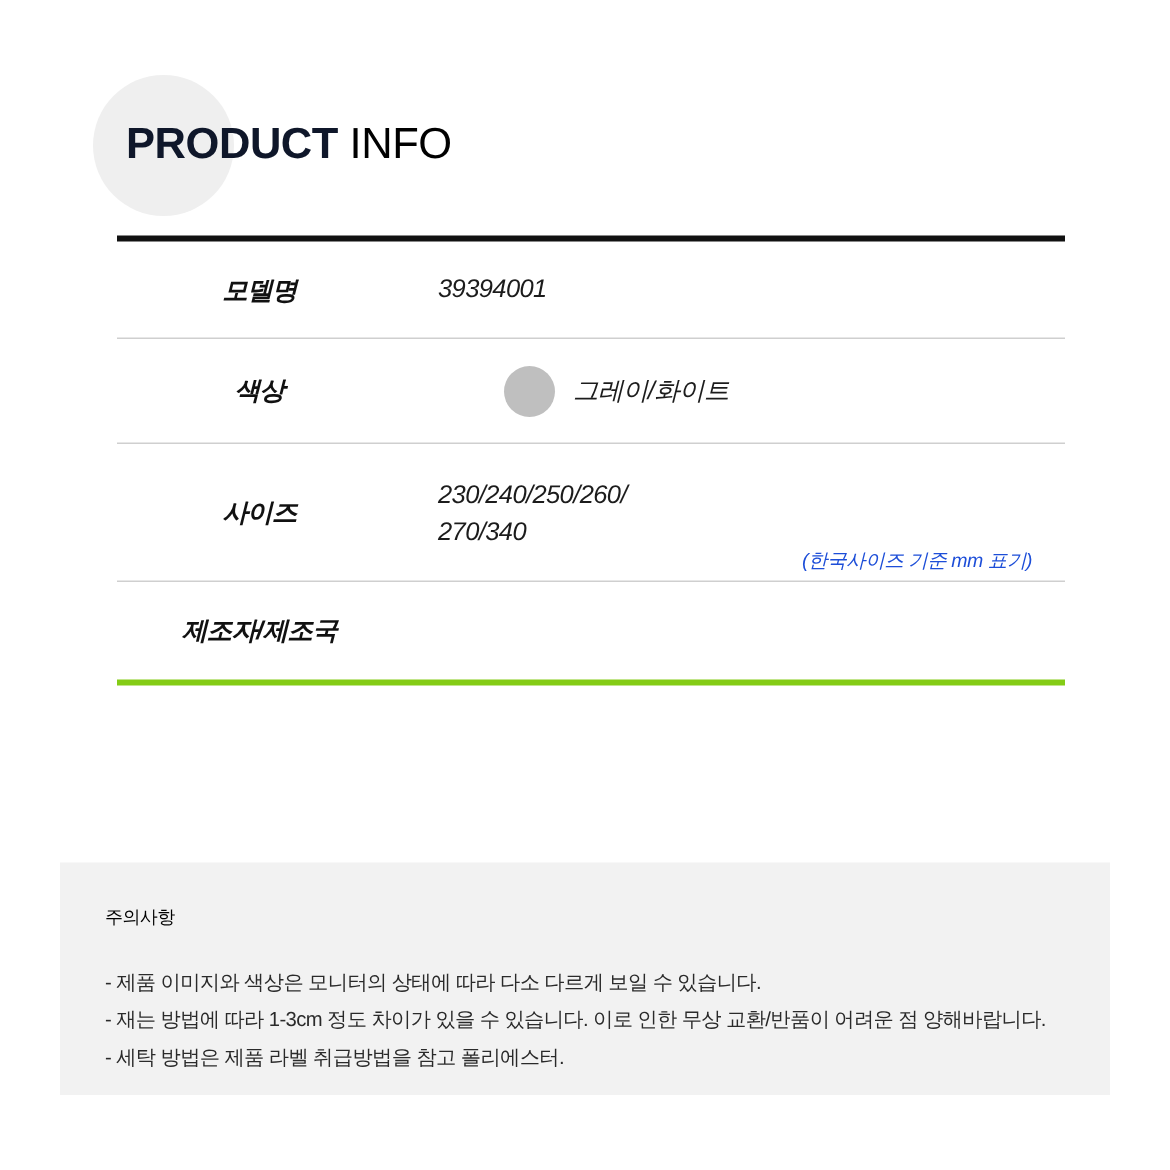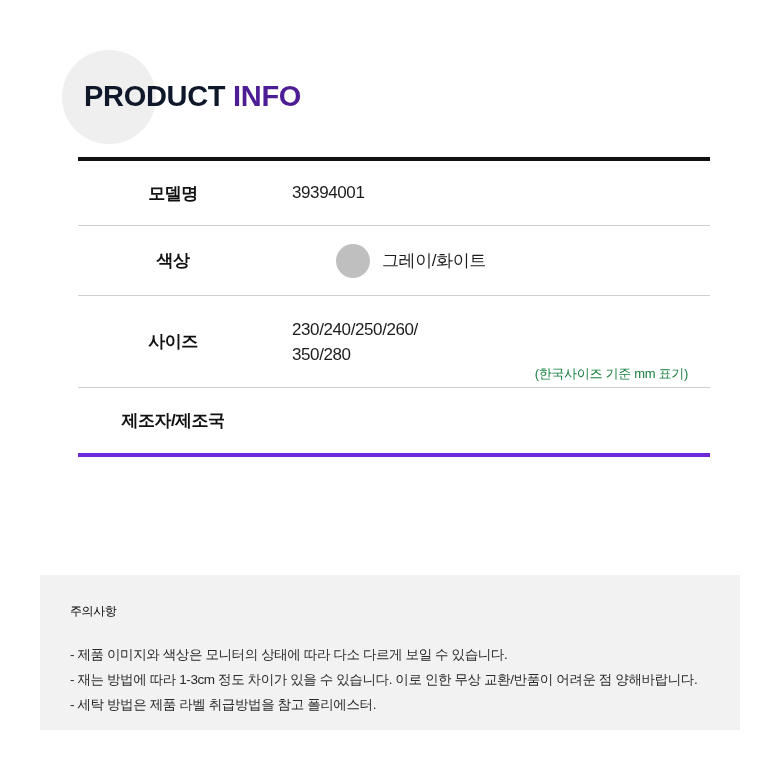--- a/index.html
+++ b/index.html
@@ -45,33 +45,34 @@
     font-size: 29px;
     letter-spacing: -0.3px;
     line-height: 36px;
     white-space: nowrap;
   }
   .header-title .bold {
     font-weight: bold;
     color: #0f172a;
   }
   .header-title .light {
-    font-weight: bold;
-    color: #4c1d95;
+    font-weight: normal;
+    color: #000000;
   }
 
   
   .spec-table {
     position: absolute;
     left: 78px;
     top: 157px;
     width: 632px;
     border-top: 4px solid #111111;
-    border-bottom: 4px solid #6d28d9;
-    box-sizing: border-box;
+    border-bottom: 4px solid #84cc16;
+    box-sizing: border-box;
+    font-style: italic;
   }
   .spec-row {
     display: flex;
     align-items: stretch;
     border-bottom: 1px solid #cfcfcf;
     box-sizing: border-box;
   }
   .spec-row:last-child {
     border-bottom: none;
   }
@@ -122,21 +123,21 @@
   .size-lines {
     font-size: 17px;
     line-height: 25px;
     color: #1c1c1c;
   }
   .size-note {
     position: absolute;
     right: 22px;
     bottom: -16px;
     font-size: 13px;
-    color: #15803d;
+    color: #1d4ed8;
     letter-spacing: -0.3px;
     white-space: nowrap;
   }
 
   
   .notice {
     position: absolute;
     left: 40px;
     top: 575px;
     width: 700px;
@@ -186,21 +187,21 @@
         <span class="swatch" style="background: rgb(191, 191, 191);"></span>
         <span>그레이/화이트</span>
       </div>
     </div>
 
     <div class="spec-row row-size">
       <div class="spec-label">사이즈</div>
       <div class="spec-value">
         <div class="size-block">
           <div class="size-lines">230/240/250/260/</div>
-          <div class="size-lines">350/280</div>
+          <div class="size-lines">270/340</div>
           <div class="size-note">(한국사이즈 기준 mm 표기)</div>
         </div>
       </div>
     </div>
 
     <div class="spec-row row-maker">
       <div class="spec-label">제조자/제조국</div>
     </div>
 
   </div>

